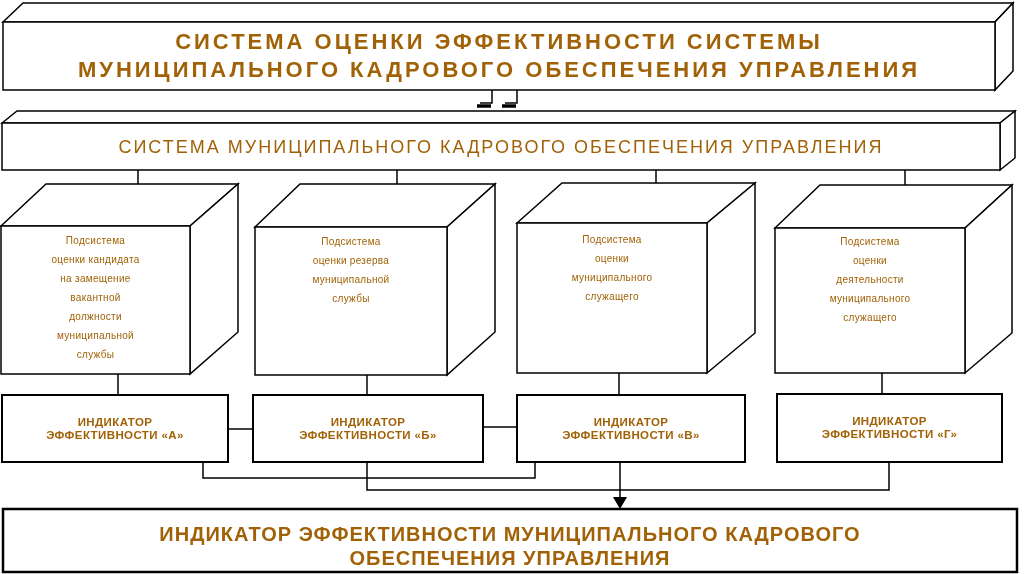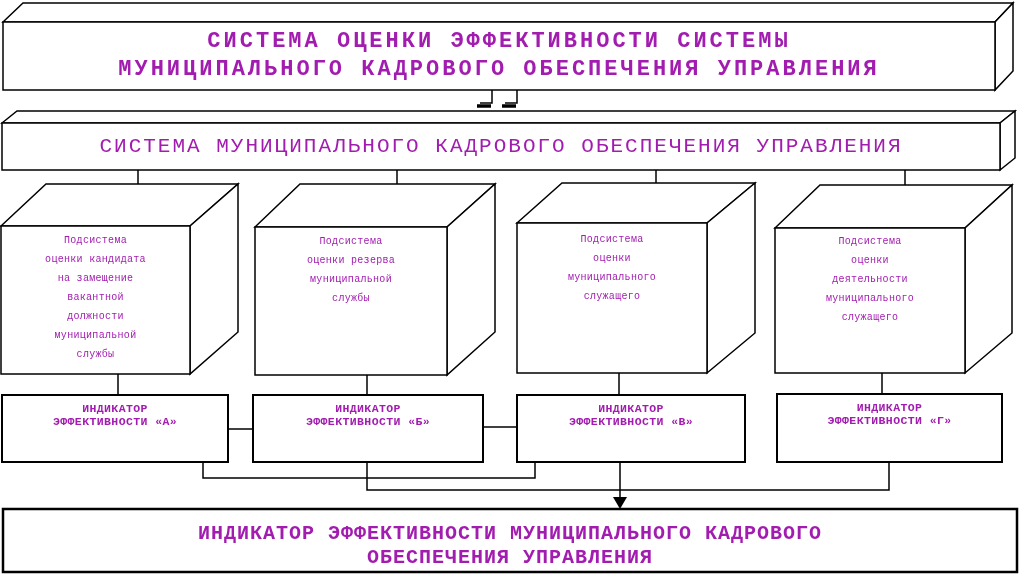--- a/index.html
+++ b/index.html
@@ -1,31 +1,31 @@
 <!DOCTYPE html>
 <html><head>
 <meta charset="utf-8">
 <style>
   html,body{margin:0;padding:0;background:#ffffff;}
   .stage{
     position:relative;width:1024px;height:574px;background:#ffffff;
-    font-family:Liberation Mono, monospace;color:#a21caf;
+    font-family:Liberation Sans, sans-serif;color:#a16207;
     overflow:hidden;
   }
   .stage svg{position:absolute;left:0;top:0;}
   .face{fill:#ffffff;stroke:#000;stroke-width:1.5;}
   .conn{stroke:#000;stroke-width:1.5;fill:none;}
   .indrect{fill:#ffffff;stroke:#000;stroke-width:2;}
   .resultrect{fill:#ffffff;stroke:#000;stroke-width:2.5;}
   .lbl{position:absolute;text-align:center;white-space:pre-line;pointer-events:none;}
   .lbl.flexc{display:flex;align-items:center;justify-content:center;}
   .toplbl{font-size:22px;font-weight:bold;line-height:28px;letter-spacing:3px;}
-  .mainlbl{font-size:21px;font-weight:normal;line-height:24px;letter-spacing:2px;}
+  .mainlbl{font-size:18px;font-weight:normal;line-height:24px;letter-spacing:2px;}
   .cubetext{font-size:10px;line-height:19px;letter-spacing:0.3px;}
-  .indtext{font-size:11.5px;font-weight:bold;line-height:13px;letter-spacing:0.4px;padding-top:7px;box-sizing:border-box;}
+  .indtext{font-size:11.5px;font-weight:bold;line-height:13px;letter-spacing:0.4px;padding-top:21px;box-sizing:border-box;}
   .resulttext{font-size:20px;font-weight:bold;line-height:24px;letter-spacing:1px;}
 </style>
 </head>
 <body>
 
 <div class="stage">
 
   <svg width="1024" height="574" viewBox="0 0 1024 574">
 
     <g>

